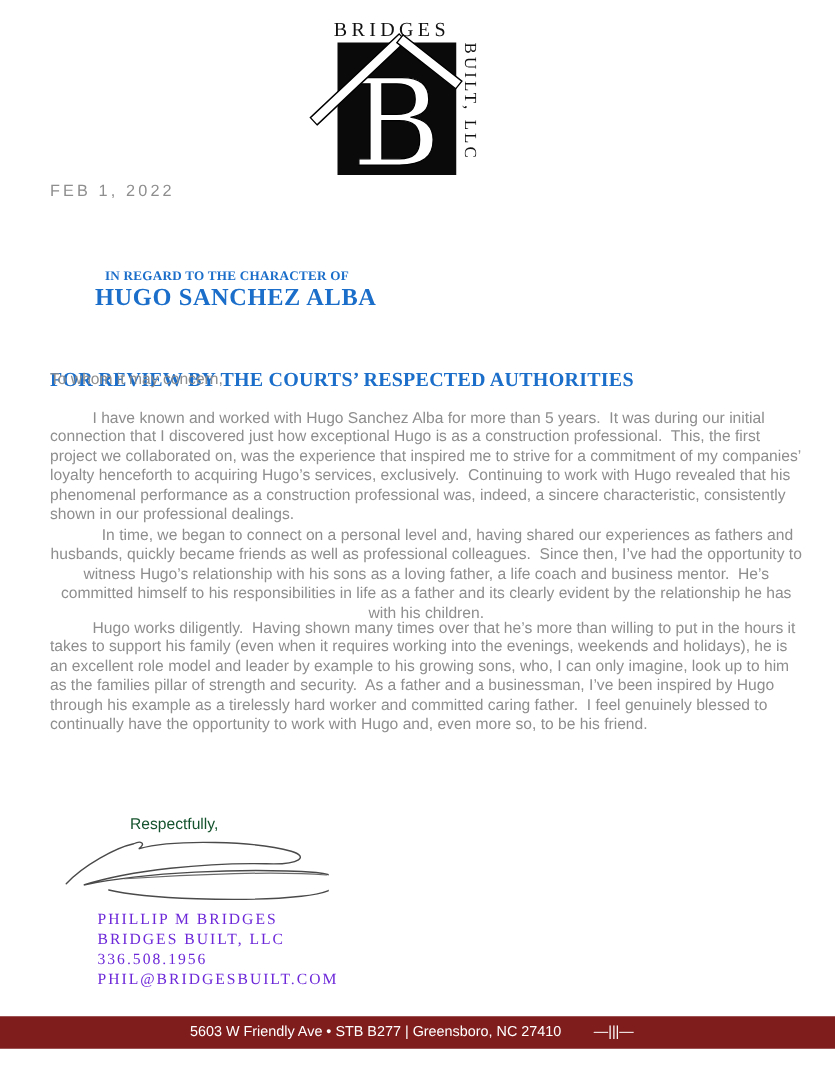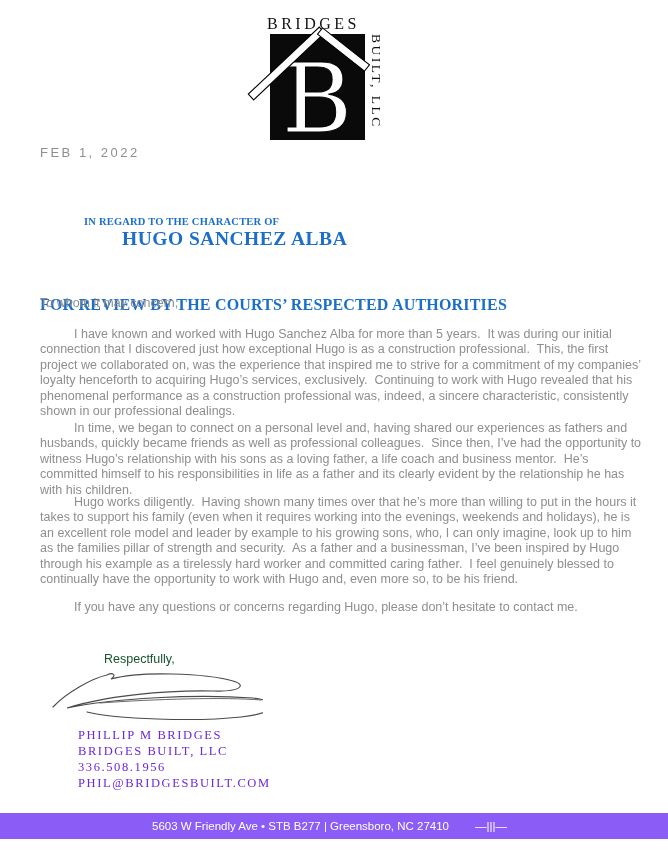--- a/index.html
+++ b/index.html
@@ -38,35 +38,35 @@
 
   
   .date {
     position: absolute; left: 40px; top: 145px;
     font-size: 13px; letter-spacing: 2.5px; color: #8e8e8e;
   }
 
   
   .heading { font-family: "Liberation Serif", serif; font-weight: bold; color: #1b6ec9; }
   .heading-line1 { position: absolute; left: 84px; top: 216px; font-size: 10.5px; letter-spacing: 0.2px; }
-  .heading-line2 { position: absolute; left: 76px; top: 228px; font-size: 19.5px; letter-spacing: 0.5px; margin-left: 46px; }
+  .heading-line2 { position: absolute; left: 76px; top: 228px; font-size: 19.5px; letter-spacing: 0.5px; }
   .heading-line3 { position: absolute; left: 40px; top: 252px; font-size: 16px; letter-spacing: 0.2px; margin-top: 44px; }
 
   
   .salutation {
     position: absolute; left: 40px; top: 296px;
     font-size: 12.5px; color: #8e8e8e;
   }
   .body-para {
     position: absolute; left: 40px; width: 602px;
     font-size: 12.5px; line-height: 15.4px; color: #8e8e8e;
     text-indent: 34px; white-space: pre-wrap;
   }
   .p1 { top: 327px; }
-  .p2 { top: 421px; }
+  .p2 { top: 421px; text-align: center; }
   .p3 { top: 495px; }
   .p4 { top: 600px; }
 
   .closing {
     position: absolute; left: 104px; top: 652px;
     font-size: 12.5px; color: #14532d;
   }
 
   
   .signature { position: absolute; left: 45px; top: 666px; }
@@ -108,21 +108,20 @@
   <div class="heading" style="color: rgb(27, 110, 201);">
     <div class="heading-line1">IN REGARD TO THE CHARACTER OF</div>
     <div class="heading-line2">HUGO SANCHEZ ALBA</div>
     <div class="heading-line3">FOR REVIEW BY THE COURTS’ RESPECTED AUTHORITIES</div>
   </div>
 
   <div class="salutation">To whom it may concern,</div>
   <p class="body-para p1">I have known and worked with Hugo Sanchez Alba for more than 5 years.  It was during our initial connection that I discovered just how exceptional Hugo is as a construction professional.  This, the first project we collaborated on, was the experience that inspired me to strive for a commitment of my companies’ loyalty henceforth to acquiring Hugo’s services, exclusively.  Continuing to work with Hugo revealed that his phenomenal performance as a construction professional was, indeed, a sincere characteristic, consistently shown in our professional dealings.</p>
   <p class="body-para p2">In time, we began to connect on a personal level and, having shared our experiences as fathers and husbands, quickly became friends as well as professional colleagues.  Since then, I’ve had the opportunity to witness Hugo’s relationship with his sons as a loving father, a life coach and business mentor.  He’s committed himself to his responsibilities in life as a father and its clearly evident by the relationship he has with his children.</p>
   <p class="body-para p3">Hugo works diligently.  Having shown many times over that he’s more than willing to put in the hours it takes to support his family (even when it requires working into the evenings, weekends and holidays), he is an excellent role model and leader by example to his growing sons, who, I can only imagine, look up to him as the families pillar of strength and security.  As a father and a businessman, I’ve been inspired by Hugo through his example as a tirelessly hard worker and committed caring father.  I feel genuinely blessed to continually have the opportunity to work with Hugo and, even more so, to be his friend.</p>
-  <p class="body-para p4">If you have any questions or concerns regarding Hugo, please don’t hesitate to contact me.</p>
 
   <div class="closing">Respectfully,</div>
 
   <svg class="signature" width="218" height="58" viewBox="0 0 218 58" xmlns="http://www.w3.org/2000/svg">
     <path d="M 8 41
              C 22 26, 48 12, 62 9
              C 68 6, 72 9, 66 13
              C 95 5, 160 7, 188 15
              C 202 19, 196 26, 168 25
              C 120 24, 60 30, 22 42
@@ -132,18 +131,18 @@
     <path d="M 55 37 C 110 33, 180 31, 216 34" fill="none" stroke="#6a6a6a" stroke-width="1" stroke-linecap="round"></path>
   </svg>
 
   <div class="contact">
     <div>PHILLIP M BRIDGES</div>
     <div>BRIDGES BUILT, LLC</div>
     <div>336.508.1956</div>
     <div>PHIL@BRIDGESBUILT.COM</div>
   </div>
 
-  <div class="footer" style="background: #8b5cf6; gap: 17px;">
+  <div class="footer" style="background: #7f1d1d; gap: 17px;">
     <span>5603 W Friendly Ave • STB B277 | Greensboro, NC 27410</span>
     <span class="divider">—|||—</span>
   </div>
 
 </div>
 
 </body></html>

